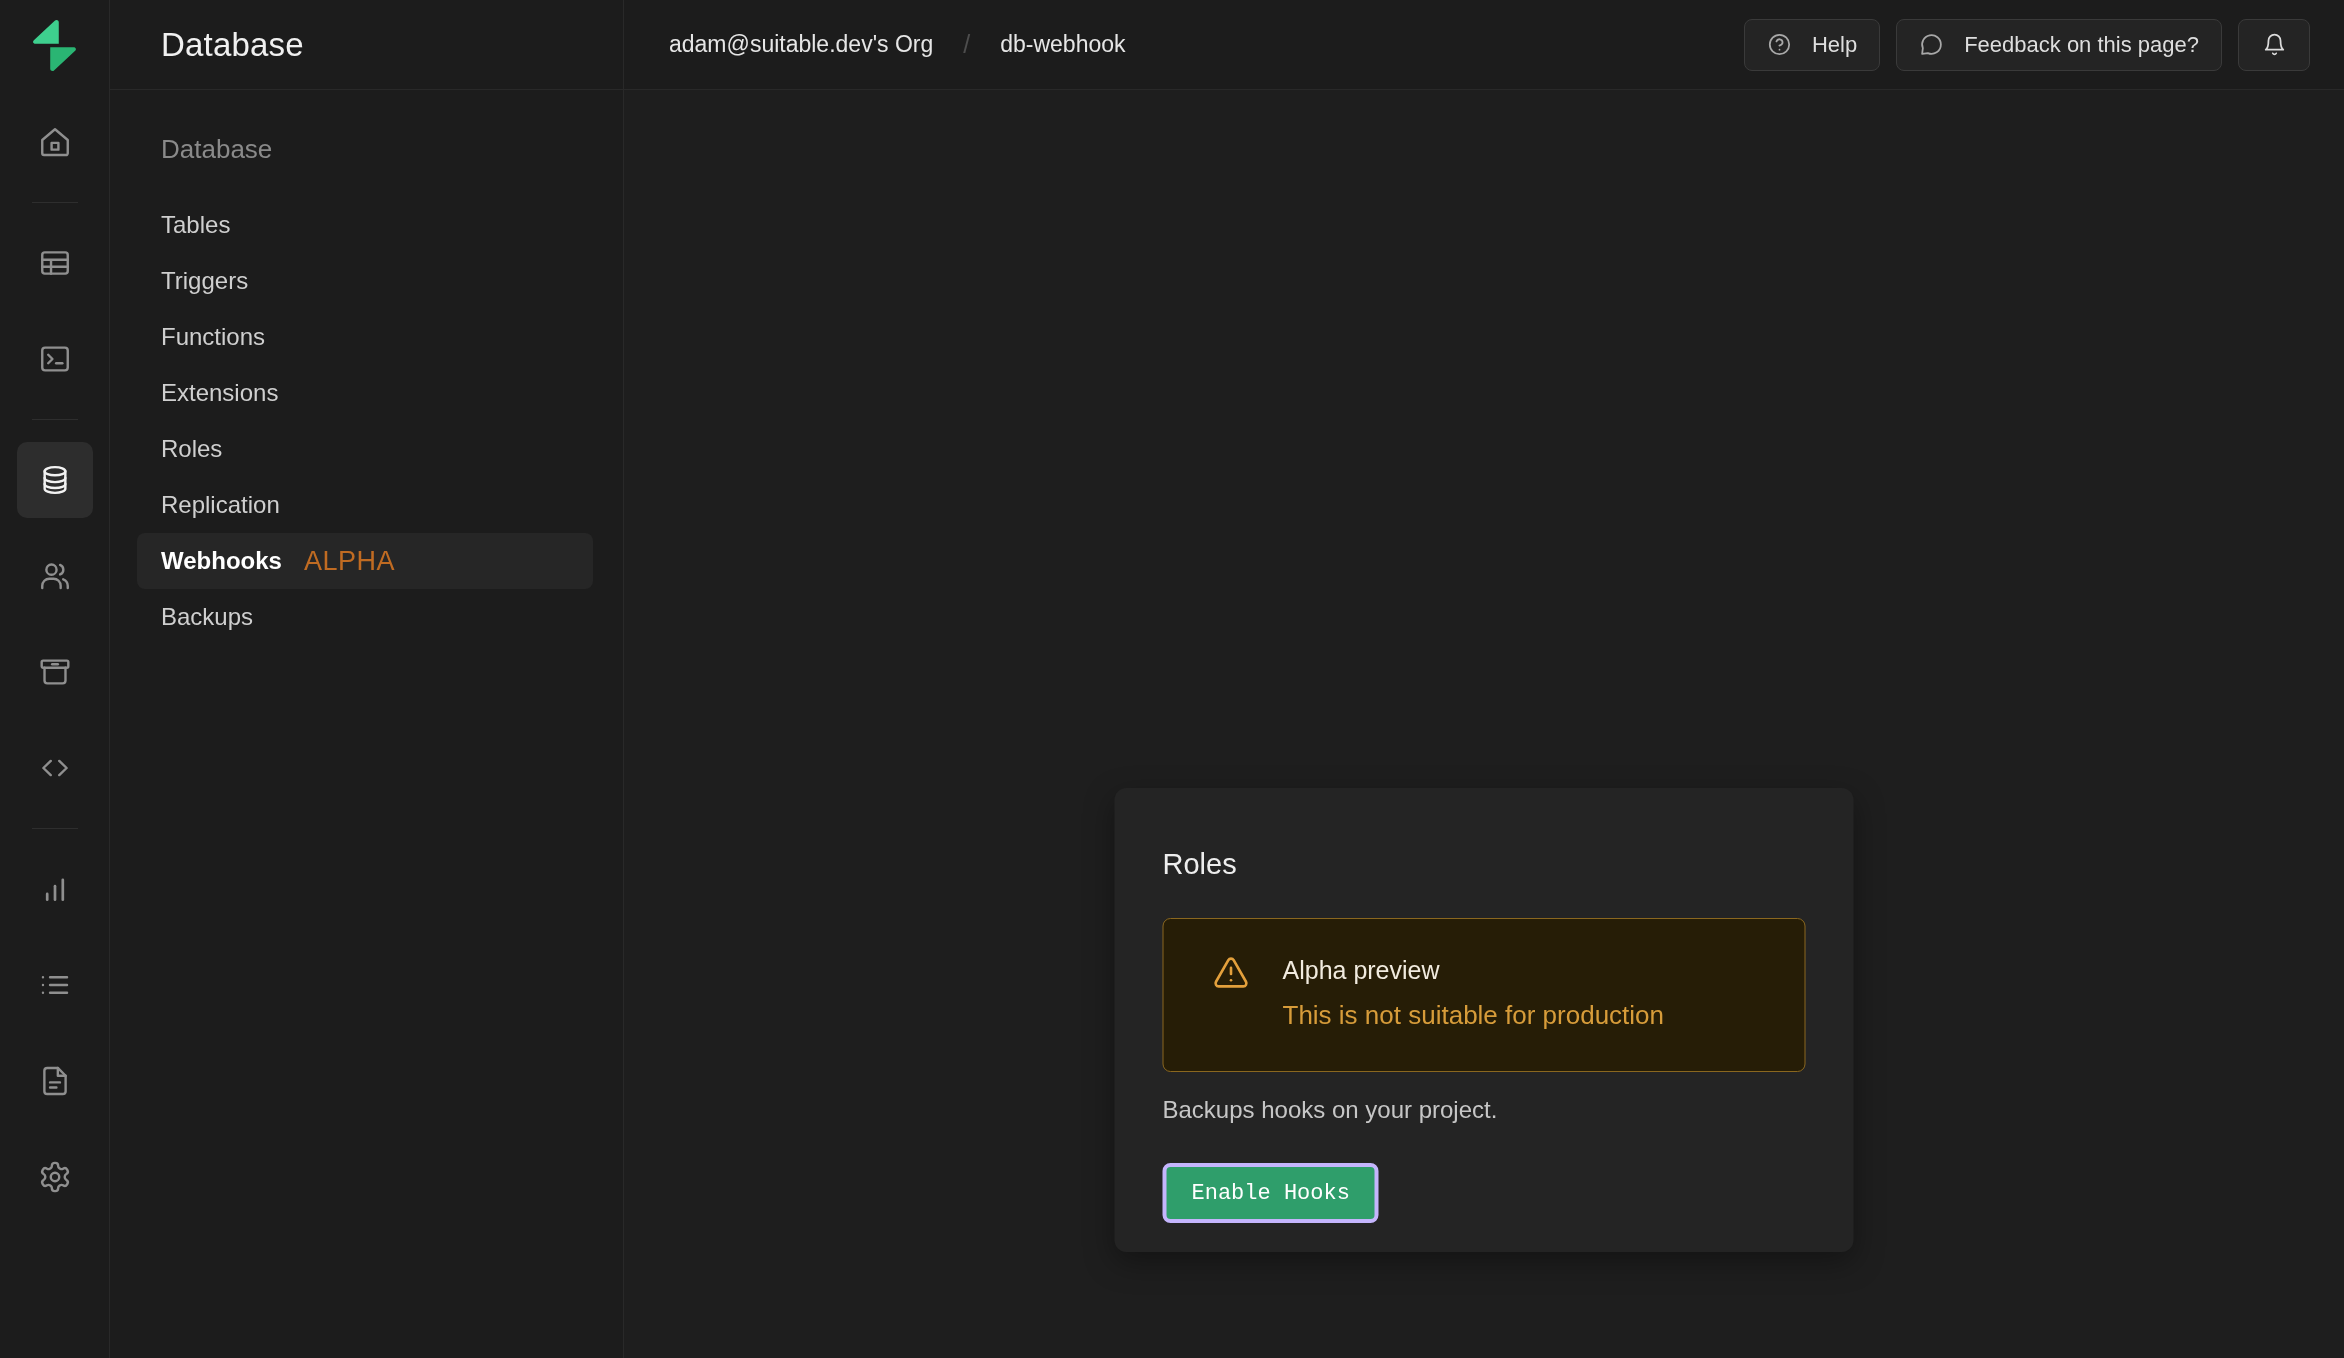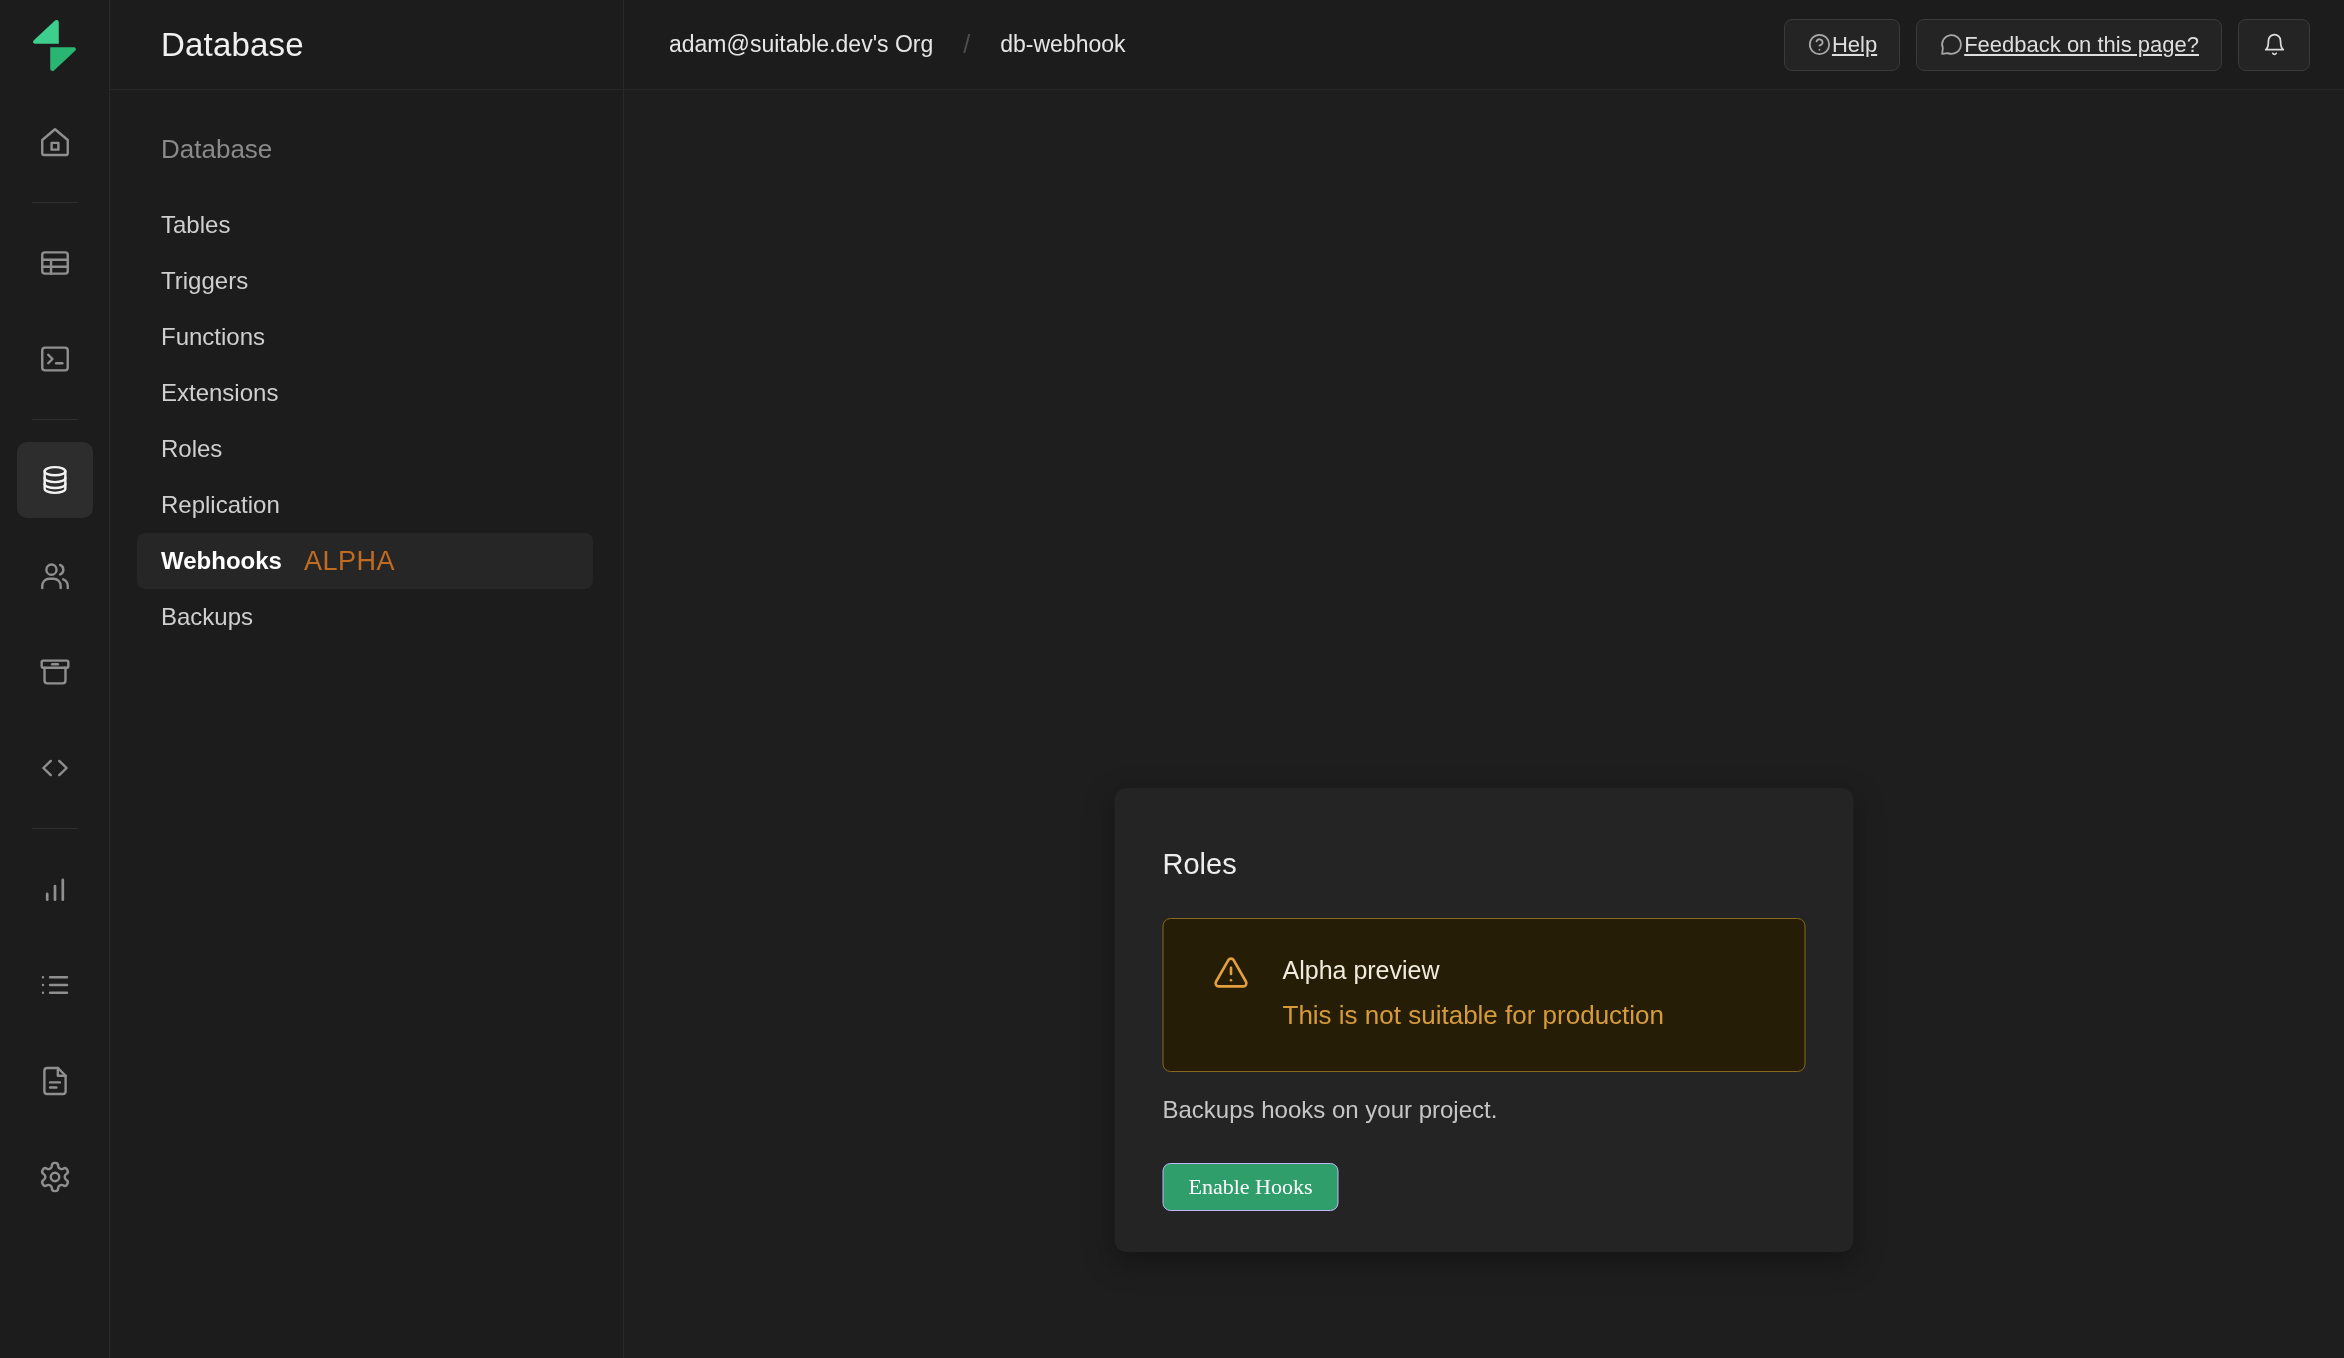--- a/index.html
+++ b/index.html
@@ -35,21 +35,21 @@
   }
   .page-title { font-size:33px; font-weight:500; color:#f0f0f0; letter-spacing:.2px; }
   .header-right { flex:1; display:flex; align-items:center; padding:0 34px 0 45px; min-width:0; }
   .breadcrumb { display:flex; align-items:center; font-size:23px; color:#e6e6e6; }
   .crumb { cursor:pointer; white-space:nowrap; }
   .crumb-sep { color:#4d4d4d; font-size:25px; margin:0 30px; }
   .header-actions { margin-left:auto; display:flex; align-items:center; gap:16px; }
   .hbtn {
     height:52px; background:#242424; border:1px solid #3a3a3a; border-radius:8px;
     color:#dedede; font-size:22px; font-family:inherit;
-    display:flex; align-items:center; gap:0; padding:0 22px; cursor:pointer;text-decoration:underline;
+    display:flex; align-items:center; gap:20px; padding:0 22px; cursor:pointer;
   }
   .hbtn svg { width:25px; height:25px; color:#a8a8a8; }
   .hbtn.icon-only { width:72px; padding:0; justify-content:center; }
   .hbtn.icon-only svg { color:#dcdcdc; }
   
   .body { flex:1; display:flex; min-height:0; }
   .sidebar {
     width:514px; flex:0 0 514px; background:#1c1c1c;
     border-right:1px solid #292929; padding-top:44px;
   }
@@ -74,23 +74,23 @@
     margin-top:34px; height:154px; background:#261d06;
     border:1px solid #8a671f; border-radius:8px;
     display:flex; align-items:flex-start; padding:33px 0 0 49px;
   }
   .alert-icon { width:37px; height:37px; color:#e3a03c; flex:0 0 37px; margin-top:2px; }
   .alert-text { margin-left:33px; }
   .alert-title { font-size:25px; color:#f1ebdf; line-height:36px; }
   .alert-desc { font-size:26px; color:#d79c3a; line-height:30px; margin-top:12px; }
   .card-body-text { margin-top:22px; font-size:24px; color:#c6c6c6; line-height:32px; }
   .cta {
-    margin-top:37px; height:48px; padding:0 25px;
-    background:#2f9e6b; border:1px solid #c4b5fd; border-radius:8px;
-    color:#ffffff; font-size:22px; font-family:Liberation Serif, serif; cursor:pointer;
+    margin-top:37px; height:60px; padding:0 25px;
+    background:#2f9e6b; border:4px solid #c4b5fd; border-radius:8px;
+    color:#ffffff; font-size:22px; font-family:Liberation Mono, monospace; cursor:pointer;
     display:inline-flex; align-items:center;
   }
 </style>
 </head>
 <body>
 
 <div class="page">
 
   <aside class="rail">
     <div class="logo-box">

